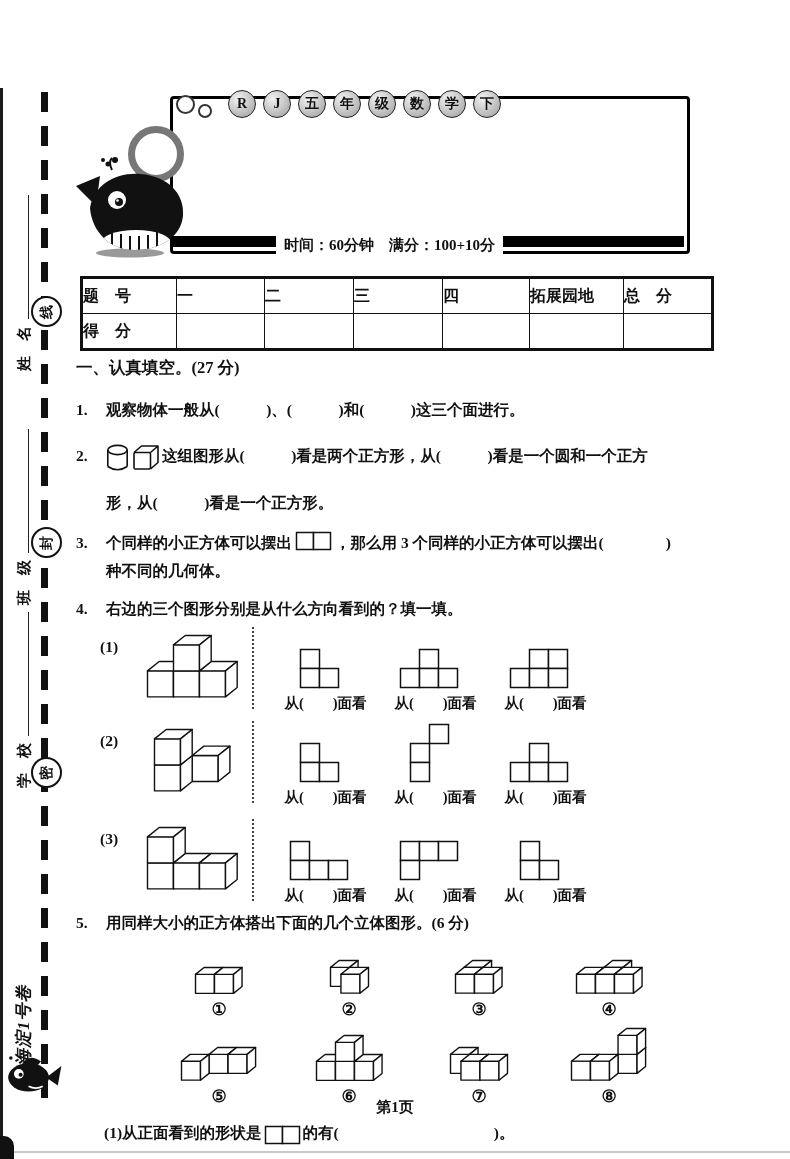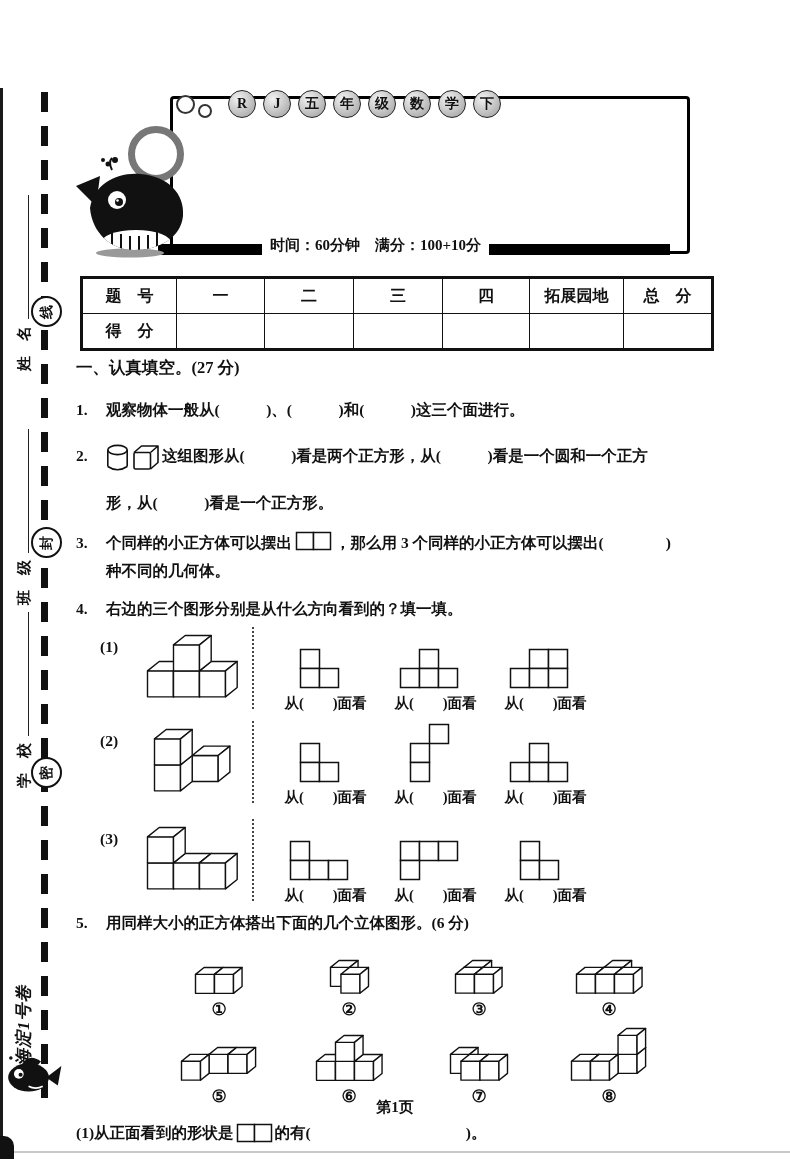--- a/index.html
+++ b/index.html
@@ -27,28 +27,28 @@
   .main-title{position:absolute;left:170px;top:150px;width:514px;text-align:center;
      font-size:35px;font-weight:900;letter-spacing:3px;}
   .bubbles{position:absolute;left:228px;top:90px;display:flex;gap:7px;}
   .bubble{width:26px;height:26px;border-radius:50%;border:1.5px solid #222;
      background:radial-gradient(circle at 35% 30%,#f2f2f2,#9c9c9c);
      display:flex;align-items:center;justify-content:center;font-weight:900;font-size:14px;}
   .tcirc{position:absolute;border-radius:50%;background:#fff;}
   .tc1{left:198px;top:104px;width:10px;height:10px;border:2px solid #333;}
   .tc2{left:176px;top:95px;width:15px;height:15px;border:2.5px solid #333;}
   .tc3{left:128px;top:126px;width:42px;height:42px;border:7px solid #777;}
-  .meta-row{position:absolute;left:158px;top:236px;width:512px;display:flex;align-items:flex-end;}
+  .meta-row{position:absolute;left:172px;top:236px;width:512px;display:flex;align-items:flex-start;}
   .meta-bar-l{width:104px;height:11px;background:#000;}
   .meta-bar-r{flex:1;height:11px;background:#000;}
   .meta-text{padding:0 8px;font-size:15px;font-weight:700;white-space:pre;background:#fff;}
   .whale{position:absolute;left:72px;top:156px;}
   
   .score-table{position:absolute;left:80px;top:276px;border-collapse:collapse;}
-  .score-table td{border:1.6px solid #111;text-align:center;font-size:16px;font-weight:700;
+  .score-table td{border:1.6px solid #111;text-align:left;font-size:16px;font-weight:700;
      height:34px;padding:0;}
   .score-table{border:3px solid #111;}
   .ct0{width:93px;} .ct1{width:87px;} .ct2{width:88px;} .ct3{width:88px;}
   .ct4{width:86px;} .ct5{width:93px;} .ct6{width:87px;}
   
   .flow{position:absolute;left:76px;top:356px;width:668px;font-size:15.5px;font-weight:600;line-height:24px;}
   .sec-head{font-size:16.5px;font-weight:800;}
   .q{display:flex;}
   .qnum{flex:none;width:30px;font-weight:700;}
   .qbody{flex:1;}
@@ -59,21 +59,21 @@
   .q4rl{flex:none;width:34px;margin-left:24px;font-weight:700;padding-top:8px;}
   .solidwrap{flex:none;width:116px;display:flex;justify-content:center;align-items:center;height:78px;}
   .vsep{flex:none;border-left:2.5px dotted #444;height:82px;margin:0 10px 0 2px;}
   .view{flex:none;width:110px;display:flex;flex-direction:column;align-items:center;}
   .vgrid{height:62px;display:flex;align-items:flex-end;justify-content:center;}
   .vcap{font-size:14.5px;font-weight:700;margin-top:2px;white-space:pre;margin-left:13px;}
   .figgrid{display:flex;flex-wrap:wrap;padding-left:78px;margin-top:6px;}
   .figcell{width:130px;display:flex;flex-direction:column;align-items:center;margin-bottom:6px;}
   .figimg{height:54px;display:flex;align-items:flex-end;justify-content:center;}
   .figlab{font-size:17px;margin-top:3px;}
-  .subq{display:flex;align-items:center;gap:2px;margin-top:6px;}
+  .subq{display:flex;align-items:flex-end;gap:2px;margin-top:6px;margin-left:28px;}
   .footer{position:absolute;left:0;top:1098px;width:790px;text-align:center;
      font-size:15px;font-weight:700;}
 </style>
 </head>
 <body>
 
 <div class="page">
 
   <div class="edge-left"></div>
   <div class="edge-bottom"></div>

